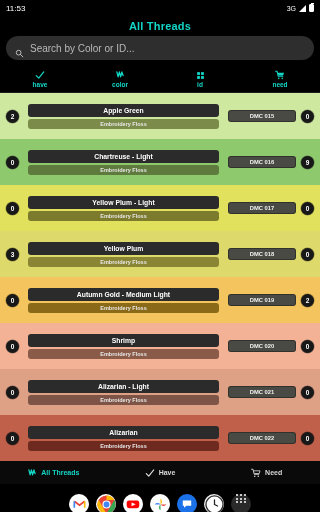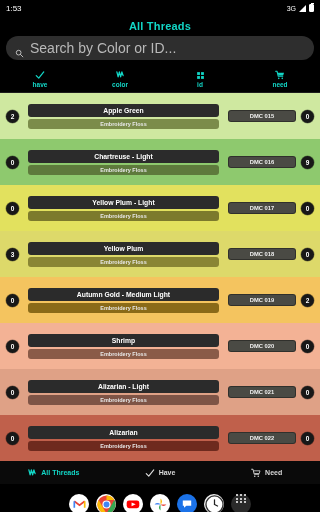--- a/index.html
+++ b/index.html
@@ -29,21 +29,21 @@
     text-align:center;
   }
   .app-title { font-size:11px; font-weight:bold; color:#12d6c6; letter-spacing:.2px; }
 
   .searchbar {
     margin:4px 6px 0; height:24px;
     background:#2e2e2e; border-radius:12px;
     display:flex; align-items:center; gap:6px; padding:0 9px;
   }
   .search-ico { width:9px; height:9px; flex:0 0 auto; }
-  .search-ph { font-size:14px; color:#b9b9b9; }
+  .search-ph { font-size:10px; color:#b9b9b9; }
 
   .filterbar {
     display:flex; background:#000;
     padding:5px 0 4px;
     border-bottom:1px solid #1c1c1c;
   }
   .filter { flex:1; display:flex; flex-direction:column; align-items:center; gap:1px; }
   .filter .fi { height:10px; display:flex; align-items:center; justify-content:center; color:#12d6c6; }
   .filter .flabel { font-size:6.5px; color:#12d6c6; font-weight:bold; }
 
@@ -106,21 +106,21 @@
   .ic-msg { background:#1b72e8; }
   .ic-clock { background:#f1f1f1; }
   .ic-grid { background:#2a2a2a; display:grid; grid-template-columns:repeat(3,2px);
              grid-template-rows:repeat(3,2px); gap:1.6px; padding:0; }
   .ic-grid i { width:2px;height:2px;background:#fff;border-radius:50%; display:block; }
 </style>
 </head>
 <body>
 
 <div class="statusbar">
-  <span>1:53</span>
+  <span>11:53</span>
   <span class="status-right">
     <span style="font-size:7px">3G</span>
     <span class="sig-tri"></span>
     <span class="batt"></span>
   </span>
 </div>
 
 <div class="app-header">
   <div class="app-title">All Threads</div>
 

